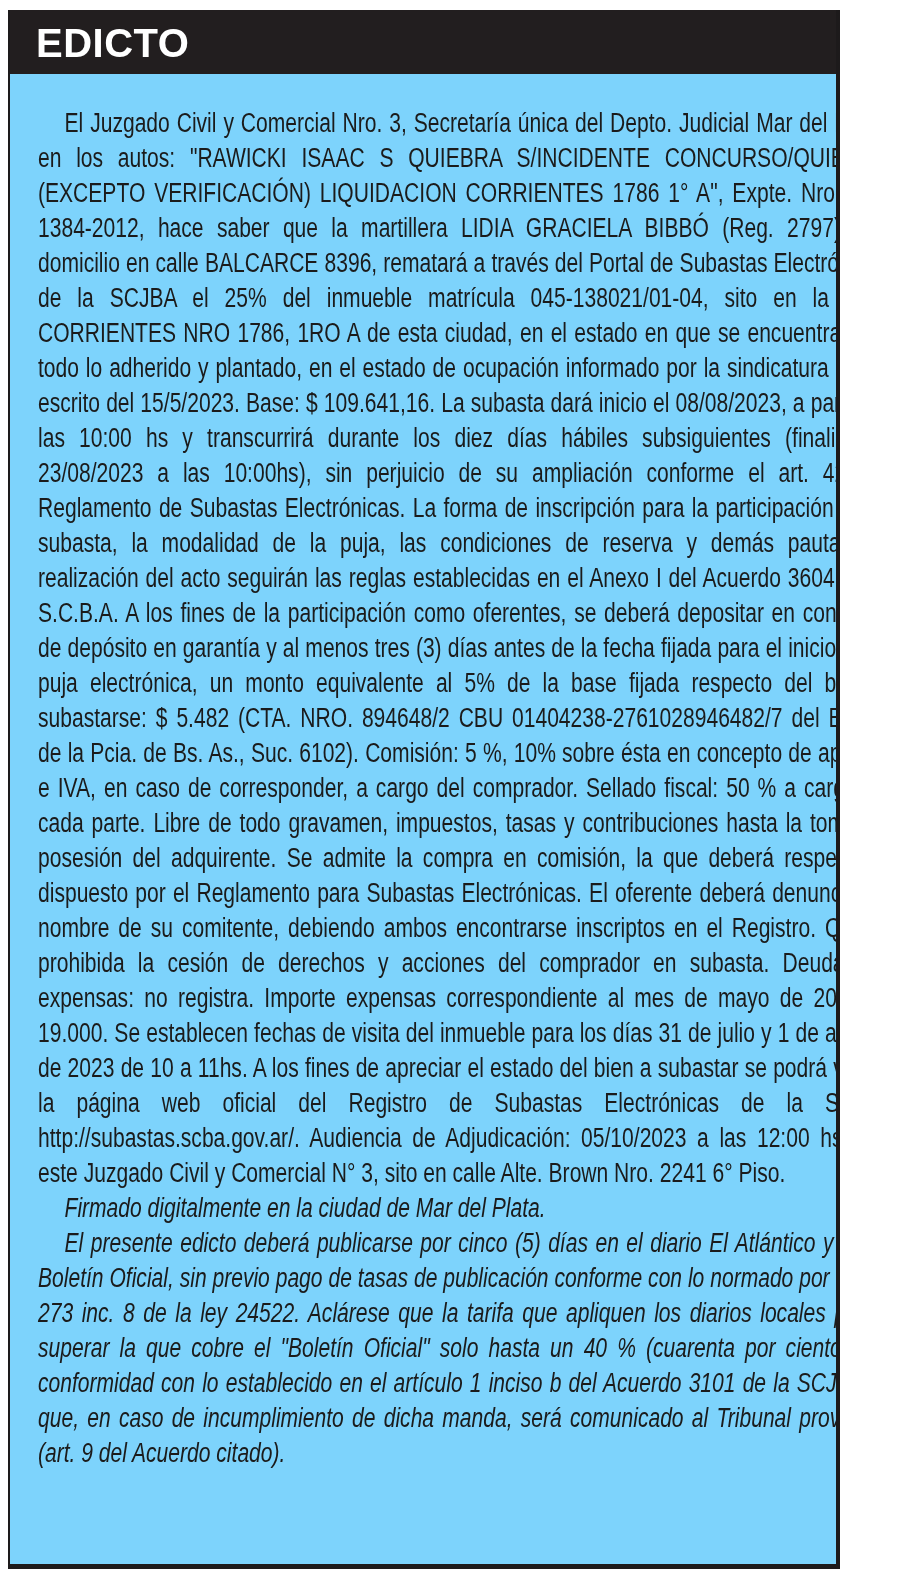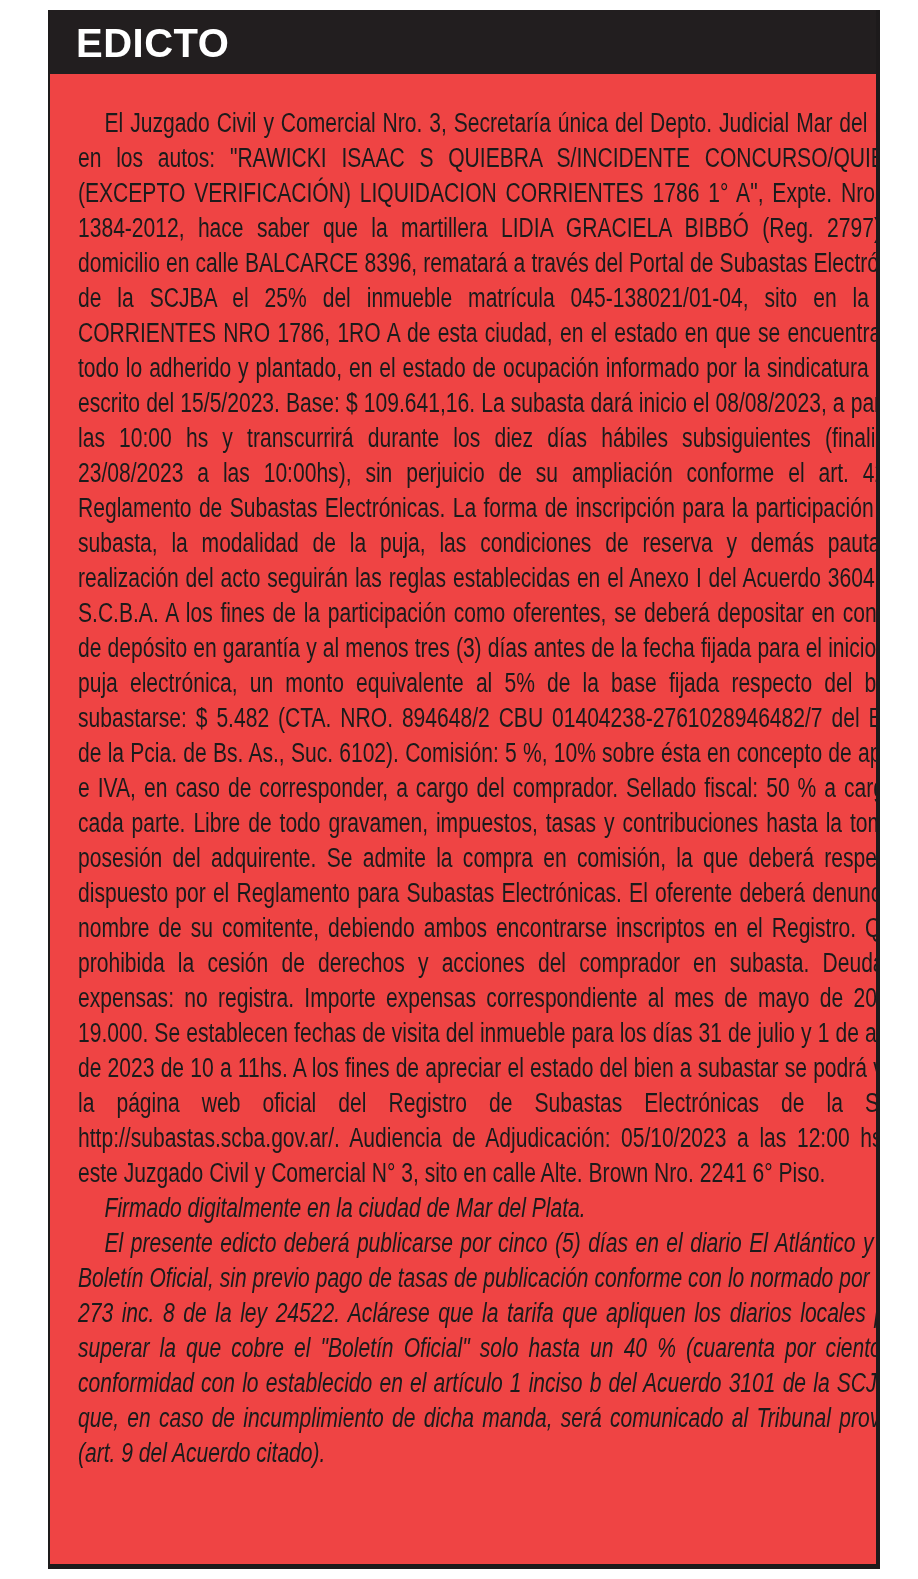--- a/index.html
+++ b/index.html
@@ -17,23 +17,22 @@
   .frame {
     position: absolute;
     left: 8px;
     top: 10px;
     width: 832px;
     height: 1559px;
     box-sizing: border-box;
     border-left: 2px solid #1d1a1b;
     border-right: 4px solid #1d1a1b;
     border-bottom: 5px solid #1d1a1b;
-    background: #ef4444;
+    background: #7dd3fc;
     overflow: hidden;
-    margin-left: 40px;
   }
   .header-bar {
     height: 64px;
     background: #221e1f;
     display: flex;
     align-items: center;
     padding-left: 26px;
   }
   .header-title {
     color: #ffffff;

